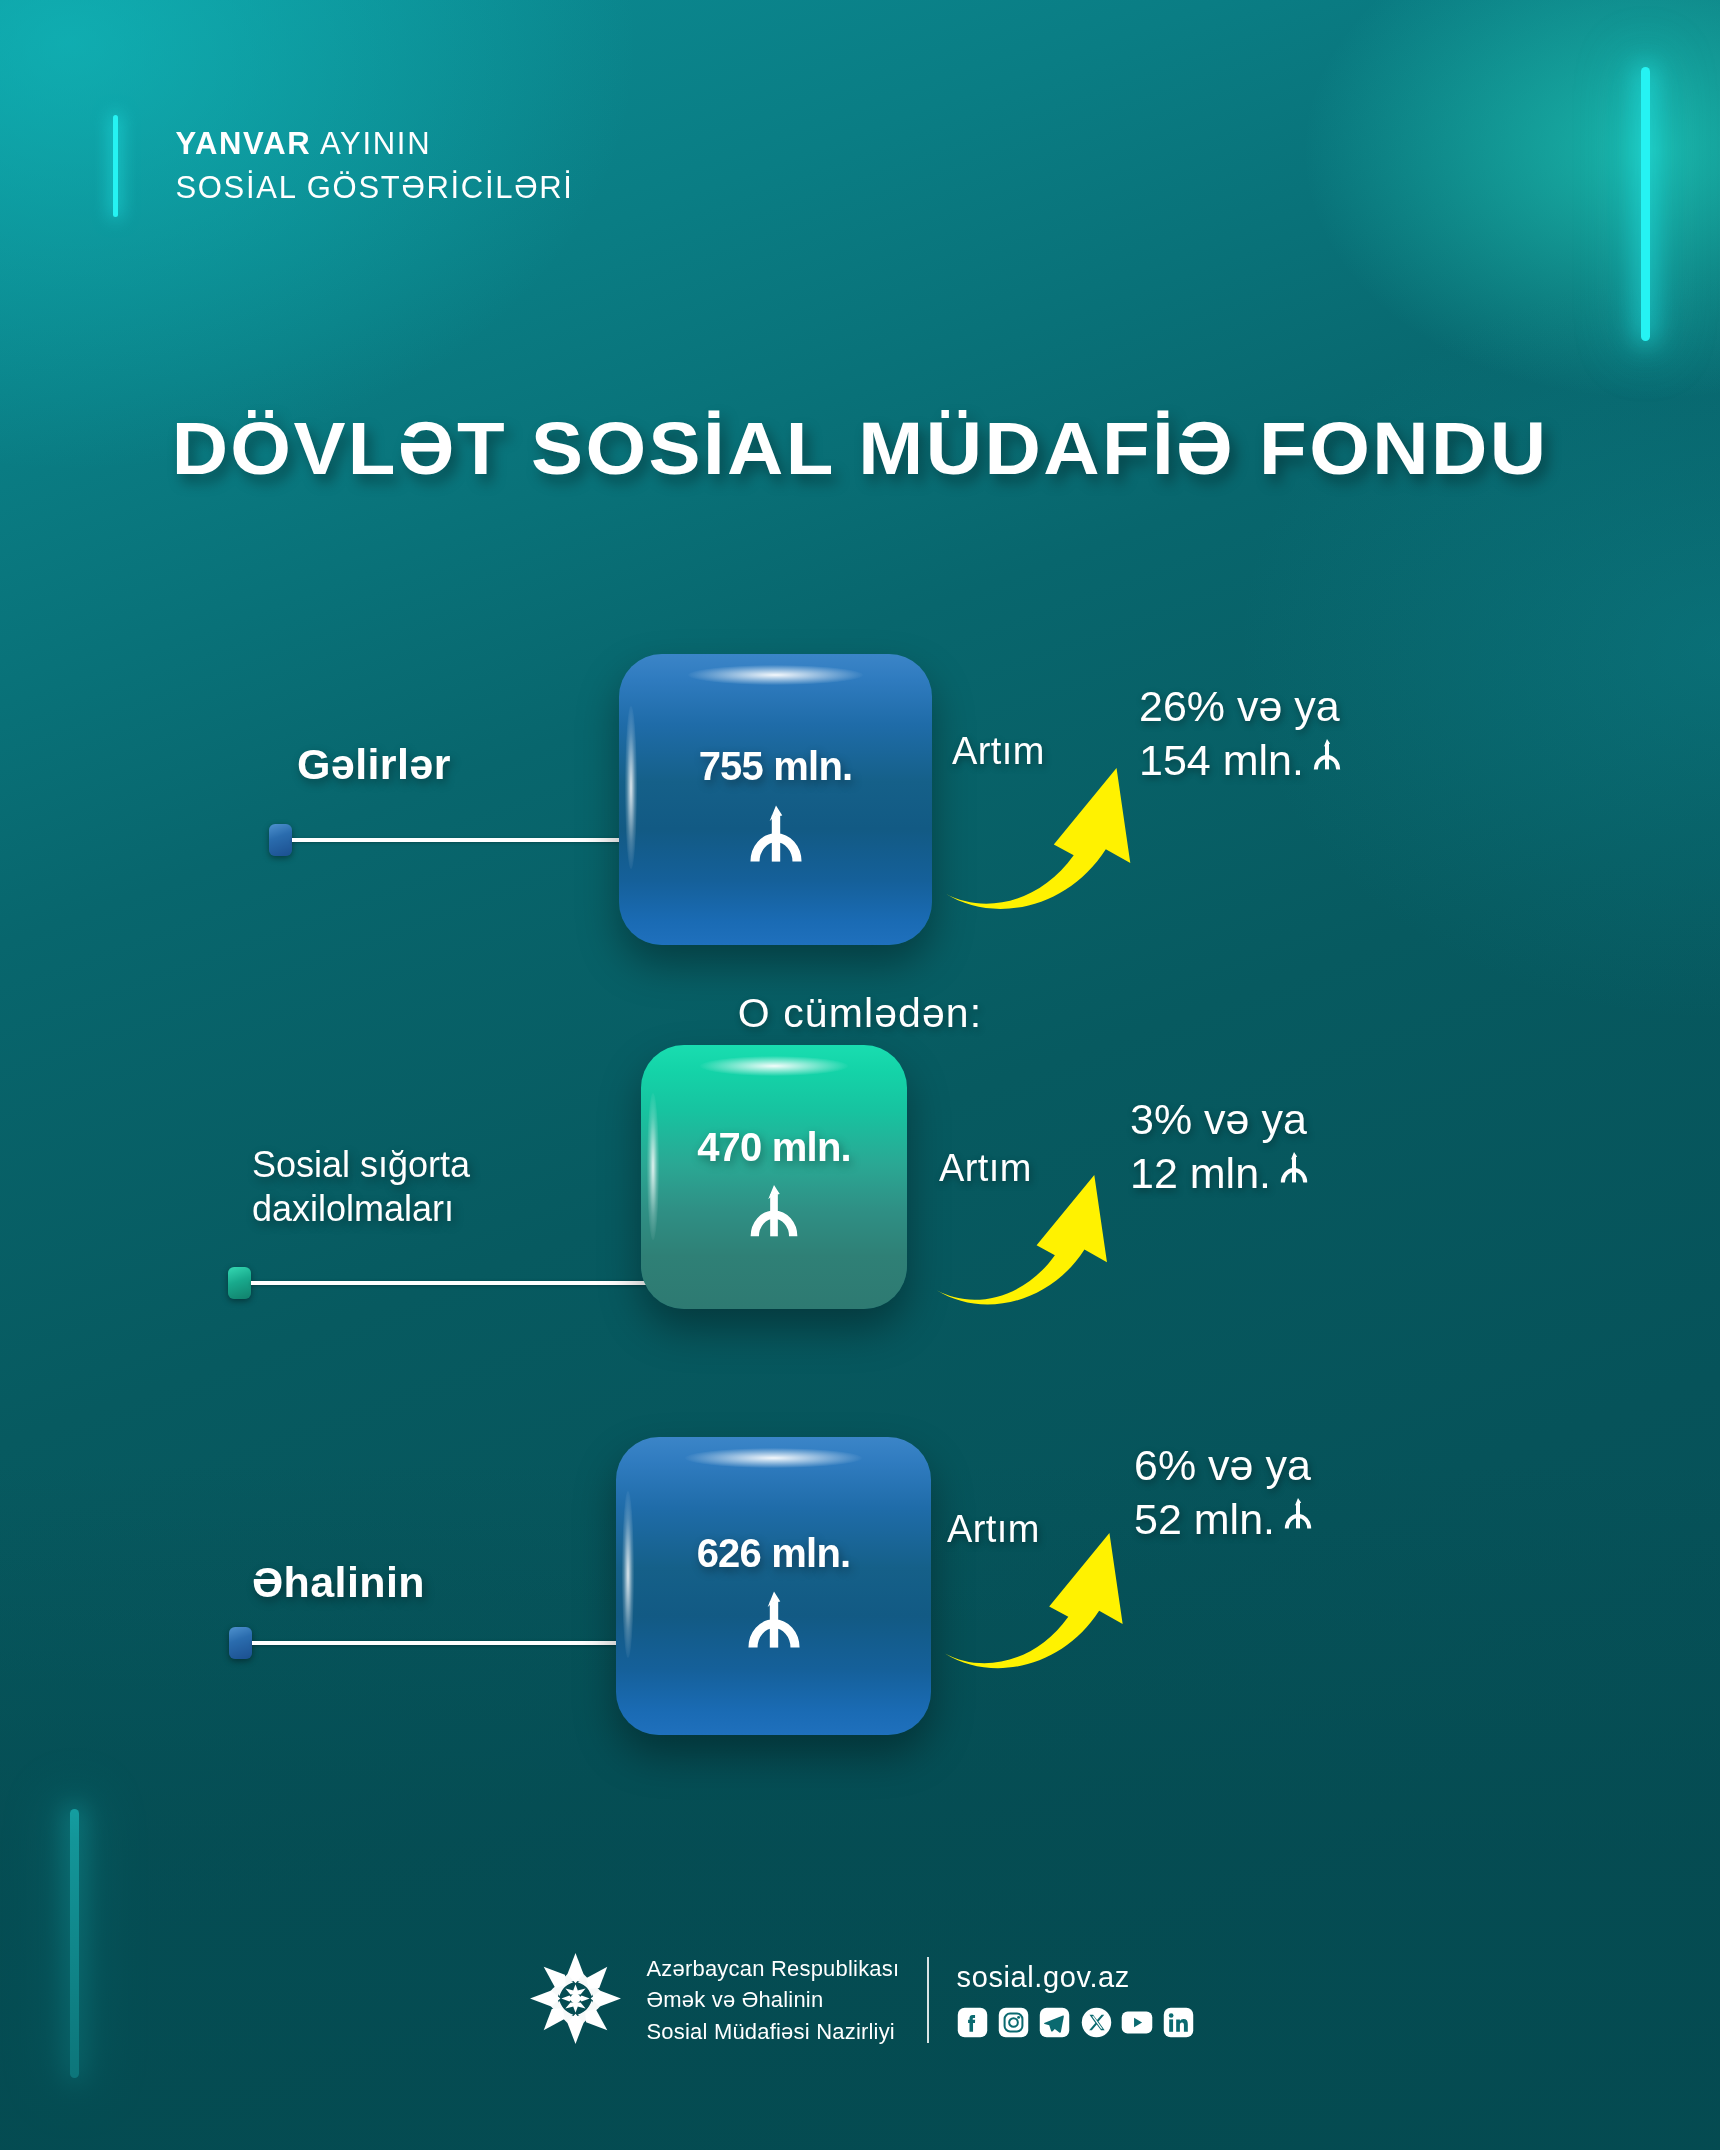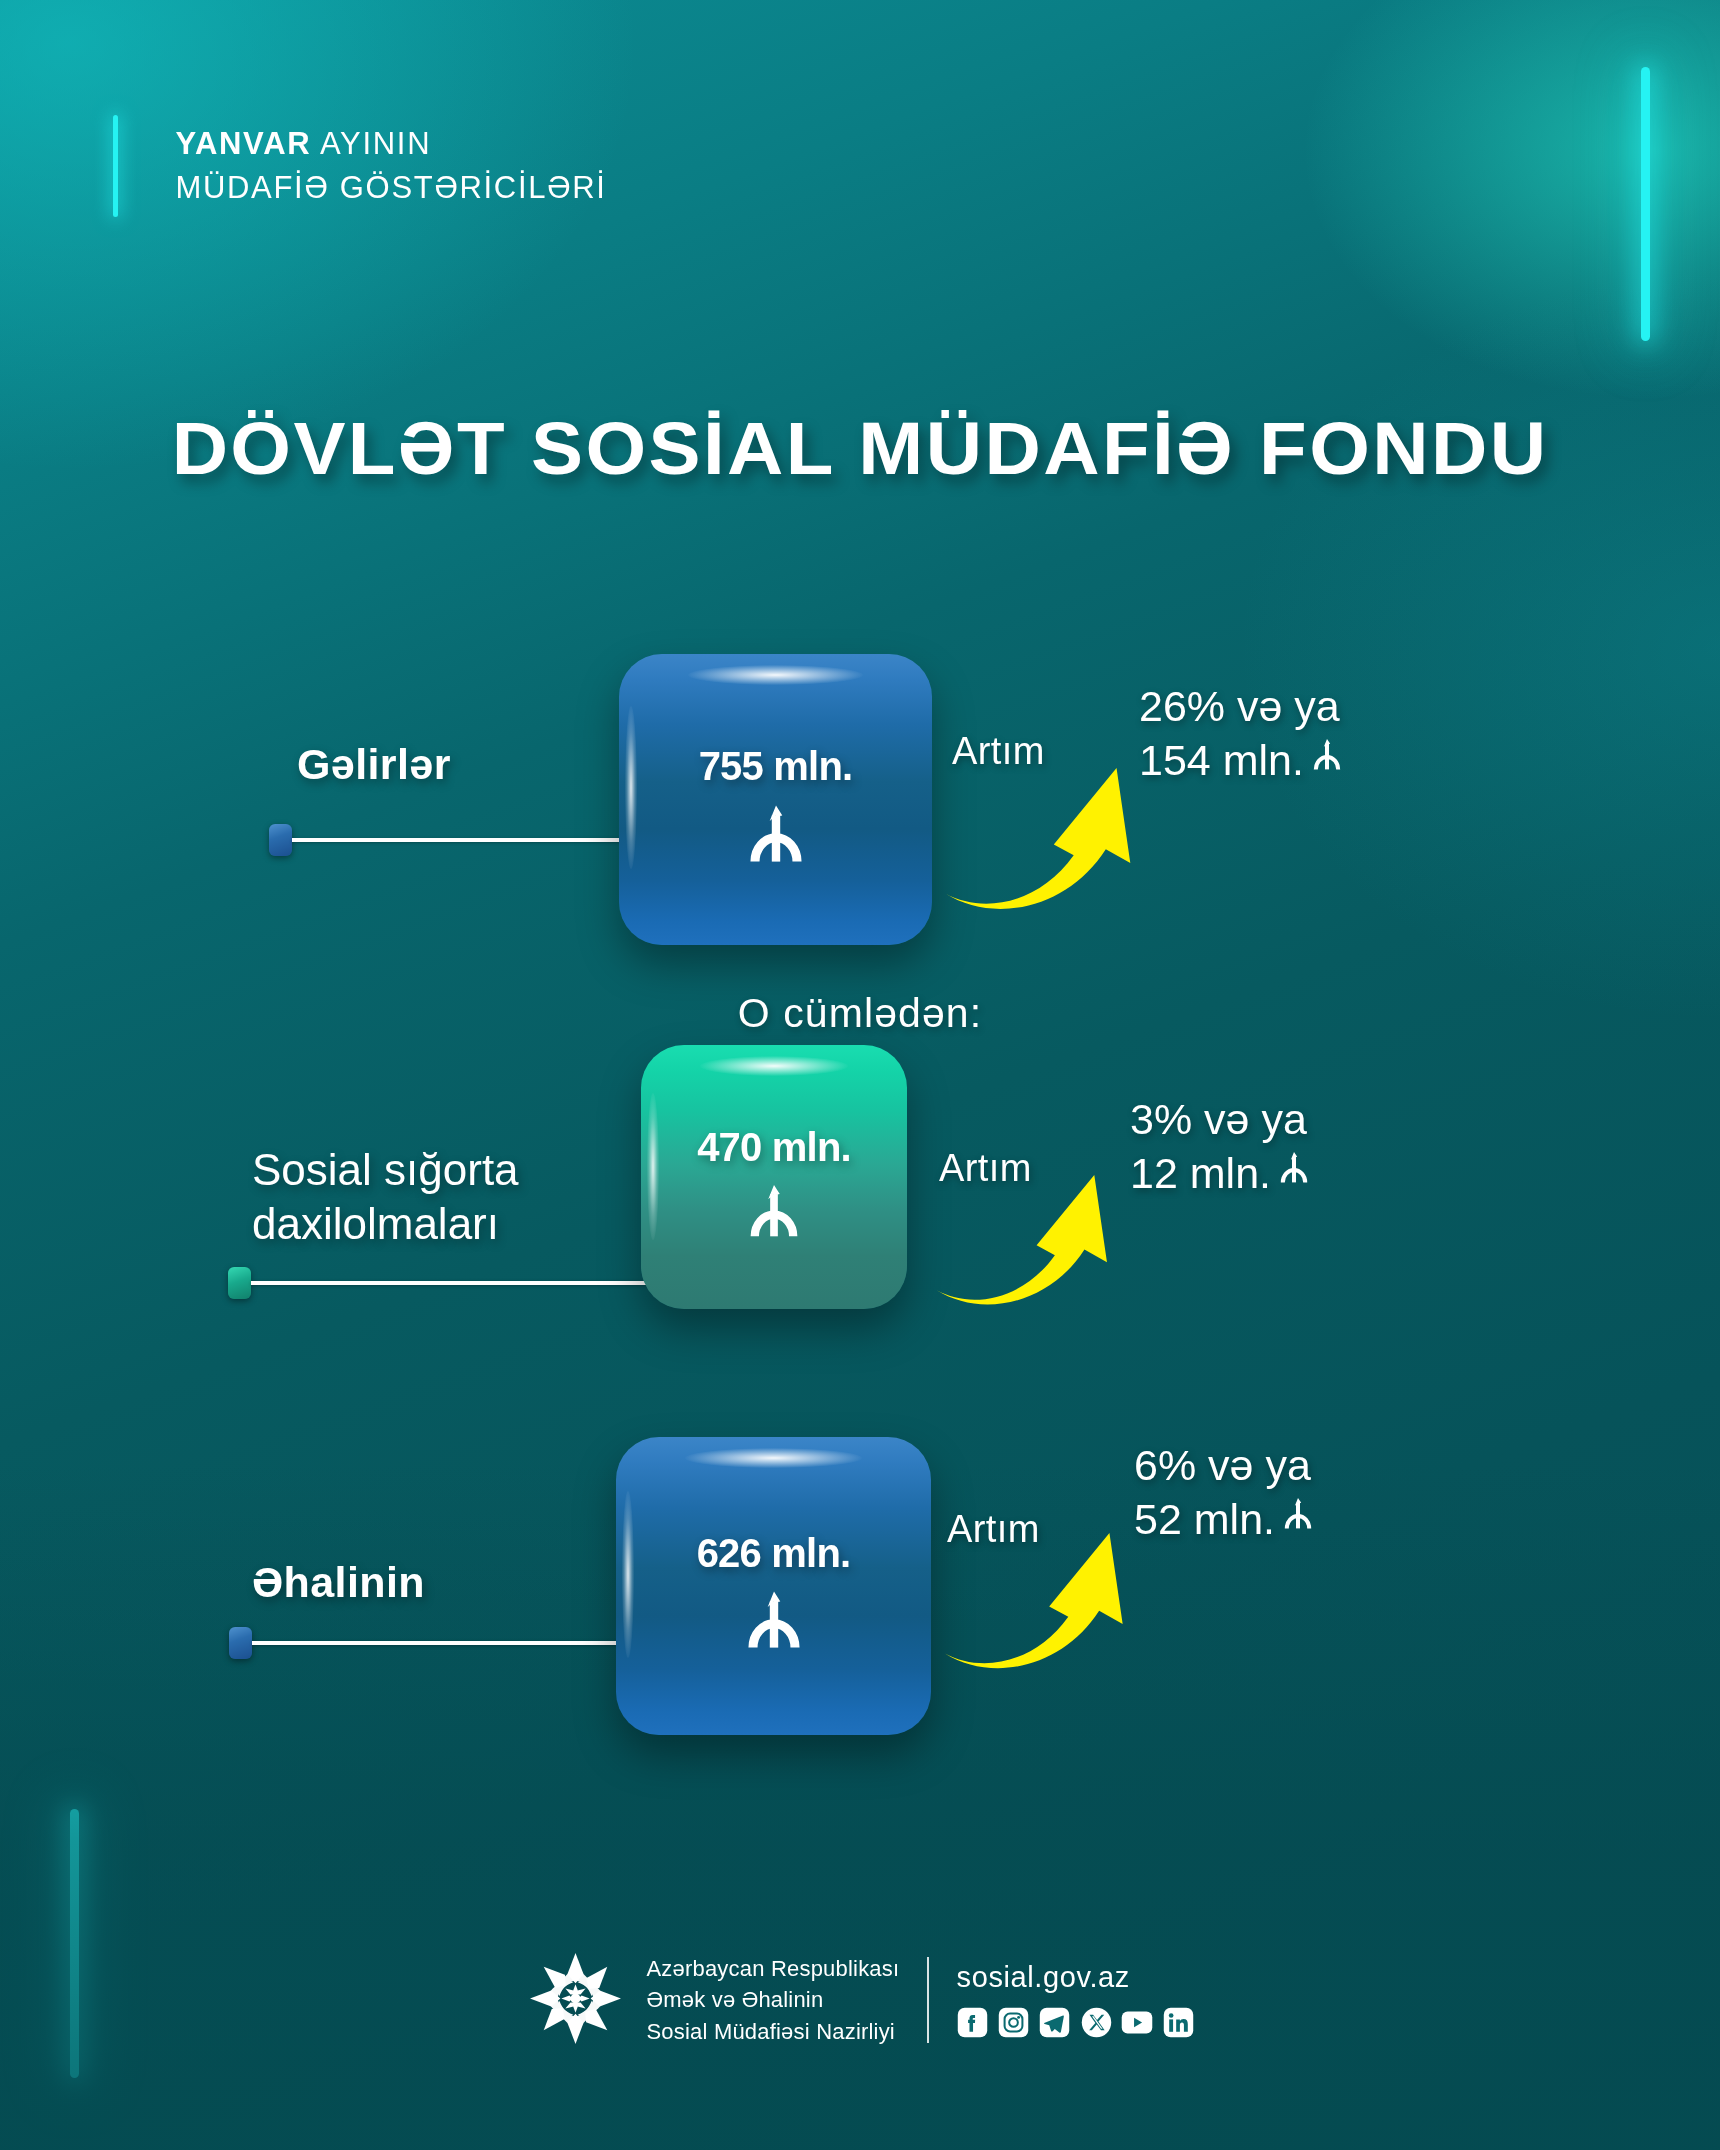--- a/index.html
+++ b/index.html
@@ -98,21 +98,21 @@
   .row { position: absolute; left: 0; top: 0; width: 1720px; height: 0; z-index: 3; }
 
   .row-label {
     position: absolute;
     color: #ffffff;
     text-shadow: 2.3px 3.8px 9.2px rgba(0,0,0,0.35);
     white-space: pre-line;
     text-align: left;
   }
   .row-label.bold { font-weight: 700; font-size: 43px; letter-spacing: 0.4px; }
-  .row-label.light { font-weight: 300; font-size: 44px; line-height: 1.22; }
+  .row-label.light { font-weight: 300; font-size: 36px; line-height: 1.22; }
 
   .connector {
     position: absolute;
     height: 3.8px;
     background: #ffffff;
     box-shadow: 0 0.8px 3.1px rgba(0,0,0,0.3);
   }
   .connector-dot {
     position: absolute;
     width: 23px;
@@ -270,21 +270,21 @@
 
   <div class="accent-bar accent-top-right"></div>
   <div class="accent-bar accent-bottom-left"></div>
 
   <div class="header">
     <div class="header-divider"></div>
     <div class="header-text">
       <div class="header-line">
         <span class="bold">YANVAR</span><span class="light"> AYININ</span>
       </div>
-      <div class="header-line light">MÜDAFİƏ GÖSTƏRİCİLƏRİ</div>
+      <div class="header-line light">SOSİAL GÖSTƏRİCİLƏRİ</div>
     </div>
   </div>
 
   <div class="main-title">DÖVLƏT SOSİAL MÜDAFİƏ FONDU</div>
 
   <div class="row">
     <div class="row-label bold" style="left:297px; top:740px;">Gəlirlər</div>
     <div class="connector-dot blue" style="left:269px; top:824px;"></div>
     <div class="connector" style="left:292px; top:838px; width:336px;"></div>
 

